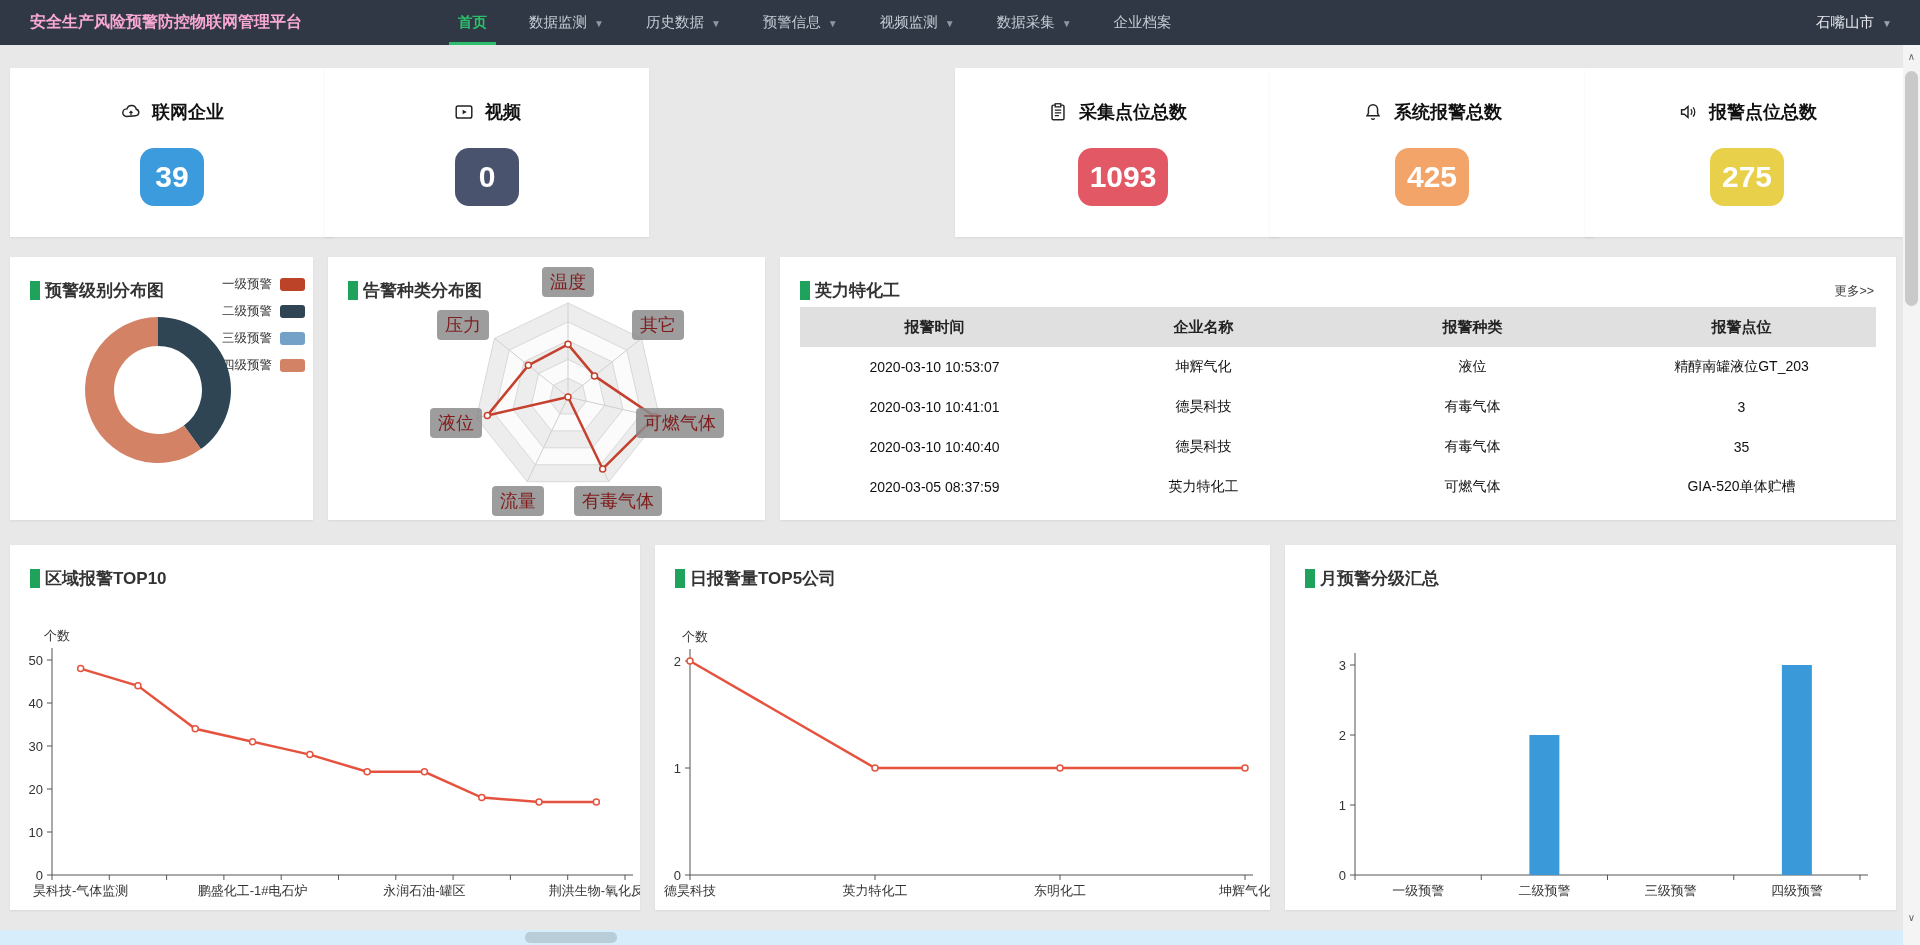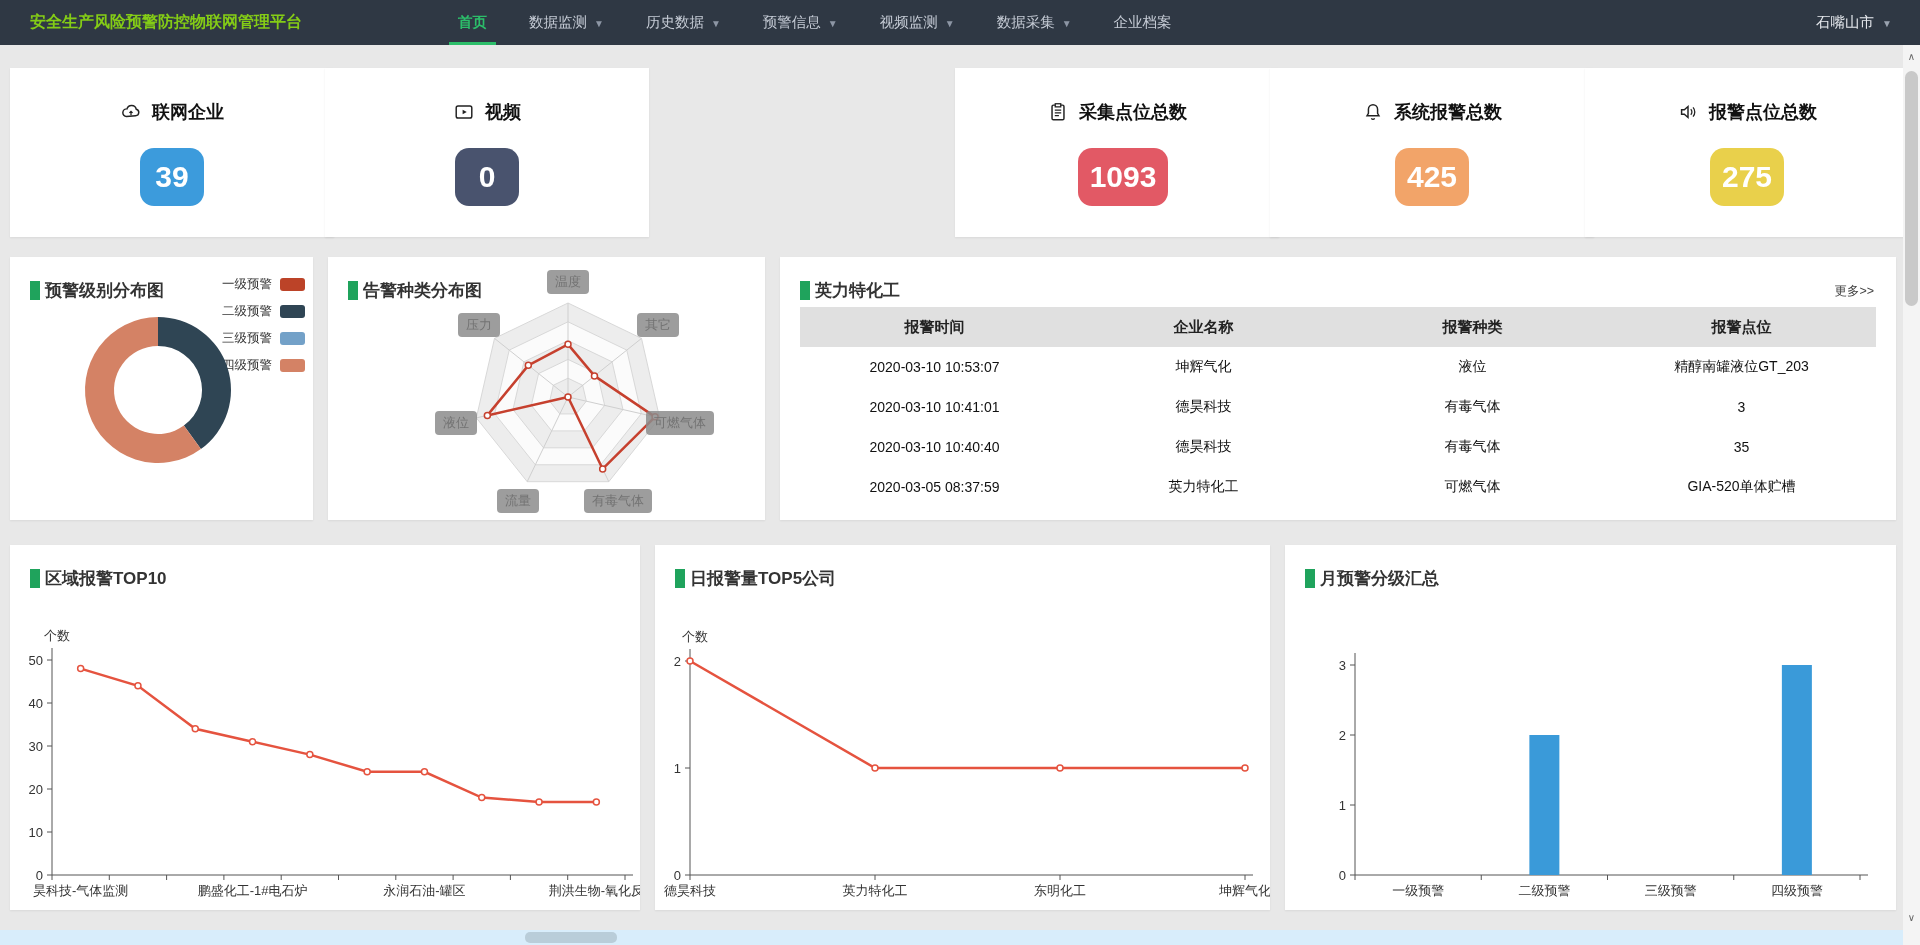--- a/index.html
+++ b/index.html
@@ -2,21 +2,21 @@
 <html><head>
 <meta charset="utf-8">
 <style>
   * { margin:0; padding:0; box-sizing:border-box; }
   html,body { width:1920px; height:945px; overflow:hidden; }
   body { font-family:"Liberation Sans","DejaVu Sans",sans-serif; background:#e8e8e8; color:#222; }
   #app { position:relative; width:1920px; height:945px; }
 
   
   .navbar { position:absolute; left:0; top:0; width:1920px; height:45px; background:#2f3844; display:flex; align-items:center; z-index:5; }
-  .nav-title { color:#84cc16; font-size:16px; font-weight:bold; margin-left:30px; white-space:nowrap; }
+  .nav-title { color:#f9a8d4; font-size:16px; font-weight:bold; margin-left:30px; white-space:nowrap; }
   .nav-menu { display:flex; align-items:flex-start; height:45px; margin-left:135px; }
   .nav-item { position:relative; height:45px; line-height:45px; padding:0 21px; font-size:14.5px; color:#c6ccd6; cursor:pointer; white-space:nowrap; }
   .nav-item .arrow { font-size:10px; color:#8d96a5; margin-left:7px; }
   .nav-item.active { color:#2cbe6a; font-weight:bold; }
   .nav-item.active .underline { position:absolute; left:12px; right:12px; bottom:0; height:3px; background:#2cbe6a; }
   .nav-region { margin-left:auto; margin-right:28px; color:#e6e9ee; font-size:14.5px; cursor:pointer; white-space:nowrap; }
   .nav-region .arrow { font-size:10px; color:#9aa3b0; margin-left:8px; }
 
   
   .card { position:absolute; top:68px; height:169px; width:324px; background:#fff; box-shadow:0 1px 2px rgba(0,0,0,.07); text-align:center; }
@@ -36,21 +36,21 @@
   .legend-label { font-size:12.5px; color:#333; }
   .legend-swatch { width:25px; height:13px; border-radius:3px; margin-left:8px; }
 
   
   .more-link { position:absolute; right:22px; top:26px; font-size:12.5px; color:#444; cursor:pointer; }
   .alarm-table { position:absolute; left:20px; top:50px; width:1076px; border-collapse:collapse; table-layout:fixed; }
   .alarm-table th { background:#e0e0e0; height:40px; font-size:15px; font-weight:bold; color:#222; text-align:center; }
   .alarm-table td { height:40px; font-size:14px; color:#111; text-align:center; }
 
   
-  .radar-pill { position:absolute; transform:translate(-50%,-50%); background:rgba(140,140,140,.85); color:#737373; font-size:13px; padding:3px 8px; border-radius:4px; white-space:nowrap; }
+  .radar-pill { position:absolute; transform:translate(-50%,-50%); background:rgba(140,140,140,.85); color:#7f1d1d; font-size:18px; padding:3px 8px; border-radius:4px; white-space:nowrap; }
 
   
   .vscroll { position:absolute; left:1903px; top:45px; width:17px; height:900px; background:#f4f4f4; }
   .vscroll .arr { position:absolute; left:0; width:17px; text-align:center; font-size:10px; color:#666; }
   .vthumb { position:absolute; left:2px; top:26px; width:13px; height:235px; background:#c9c9c9; border-radius:7px; }
   .hscroll { position:absolute; left:0; top:930px; width:1903px; height:15px; background:#d8edfb; }
   .hthumb { position:absolute; left:525px; top:2px; width:92px; height:11px; background:#b9cdd9; border-radius:5px; }
 </style>
 </head>
 <body>
@@ -195,21 +195,21 @@
         <circle cx="159.35396310431955" cy="158.40693165686633" r="3" fill="#fff" stroke="#c6402e" stroke-width="1.5"></circle>
         <circle cx="200.3142339499228" cy="108.35165765765069" r="3" fill="#fff" stroke="#c6402e" stroke-width="1.5"></circle>
       </svg>
     <div id="radar-labels">
         <div class="radar-pill" style="left: 240px; top: 25px;">温度</div>
         <div class="radar-pill" style="left: 329.911px; top: 68.2987px;">其它</div>
         <div class="radar-pill" style="left: 352.117px; top: 165.59px;">可燃气体</div>
         <div class="radar-pill" style="left: 289.897px; top: 243.611px;">有毒气体</div>
         <div class="radar-pill" style="left: 190.103px; top: 243.611px;">流量</div>
         <div class="radar-pill" style="left: 127.883px; top: 165.59px;">液位</div>
-        <div class="radar-pill" style="left: 151px; top: 68.2987px;">压力</div>
+        <div class="radar-pill" style="left: 135px; top: 68.2987px;">压力</div>
       </div>
   </div>
 
   <div class="panel" style="left:780px; top:257px; width:1116px; height:263px;">
     <div class="ptitle">
         <span class="gbar"></span>
         <span>英力特化工</span>
       </div>
     <span class="more-link">更多&gt;&gt;</span>
     <table class="alarm-table">

